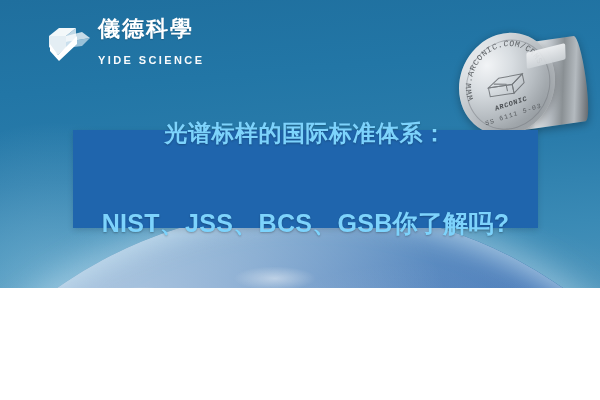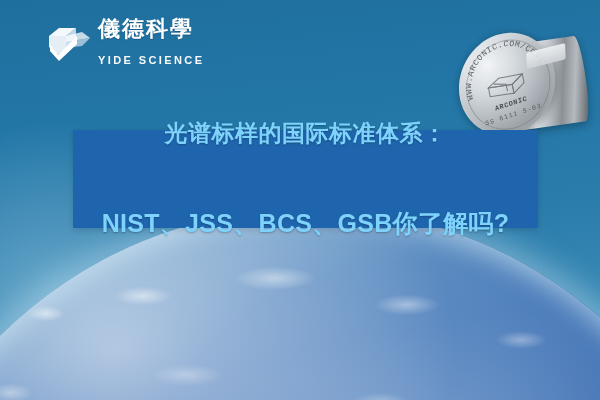--- a/index.html
+++ b/index.html
@@ -4,21 +4,21 @@
 <title>Spectral Reference Standards Banner</title>
 <style>
   html, body {
     margin: 0;
     padding: 0;
     background: #ffffff;
   }
   #poster {
     position: relative;
     width: 600px;
-    height: 400px;
+    height: 288px;
     overflow: hidden;
     font-family: "Liberation Sans", "DejaVu Sans", sans-serif;
     background: #1b6ea0;
     user-select: none;
   }
 
   
   .sky {
     position: absolute;
     inset: 0;

